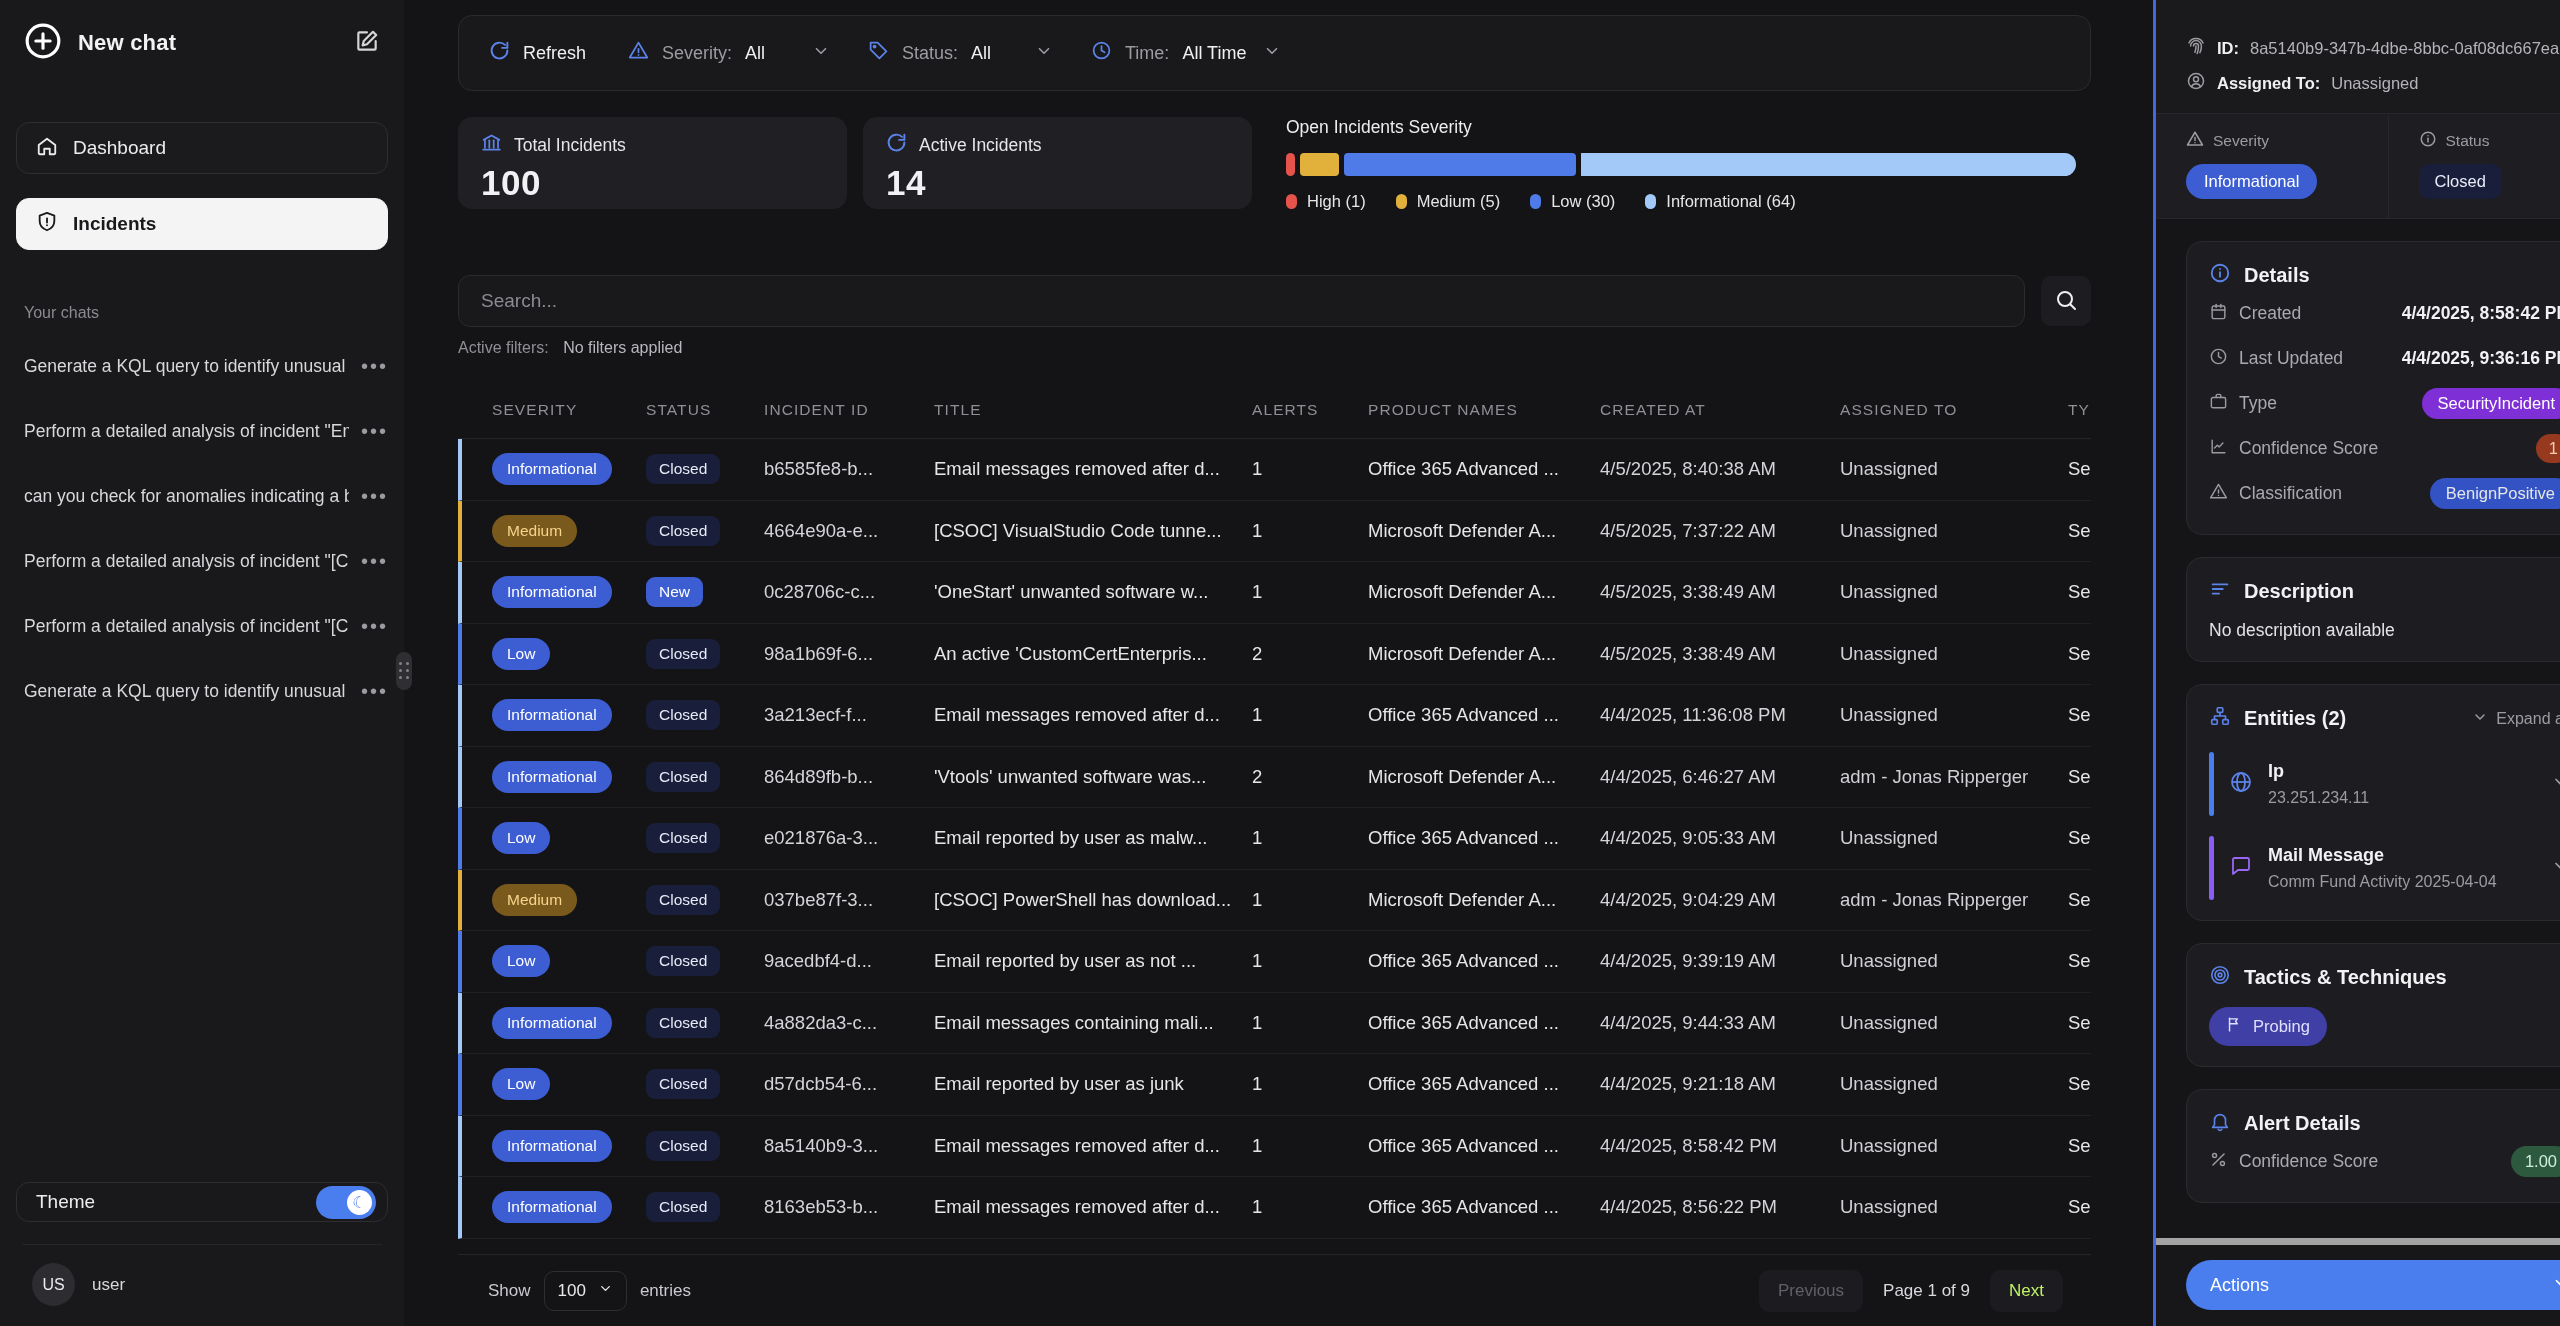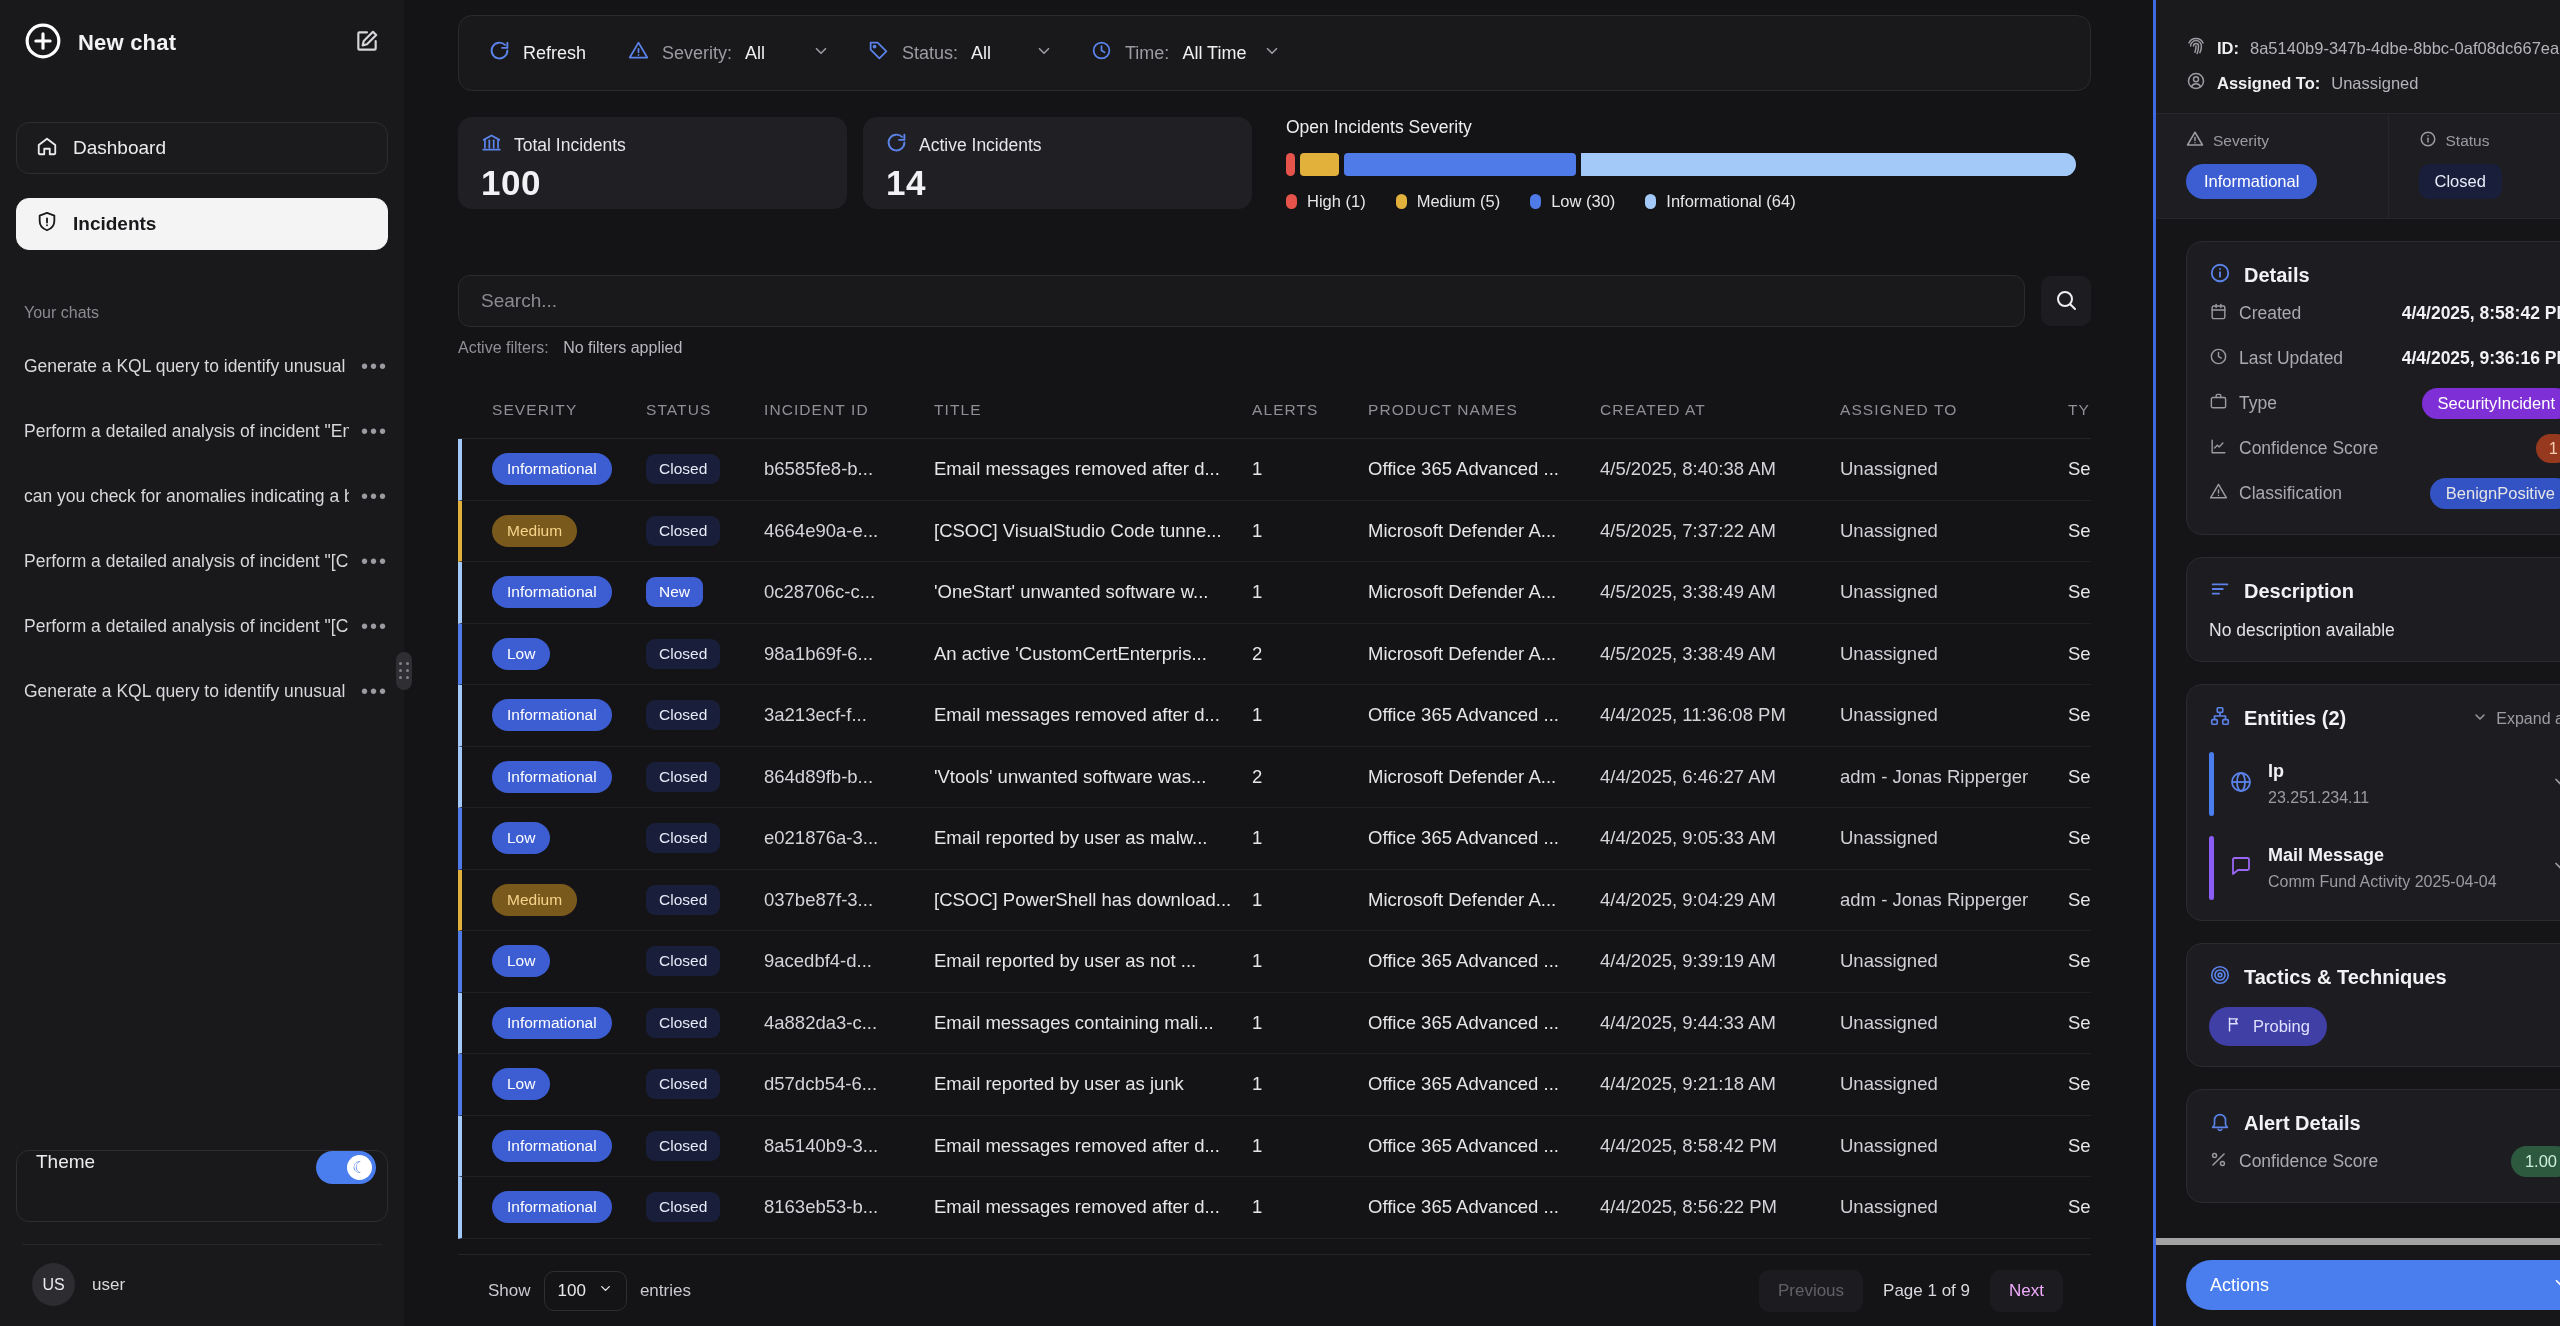--- a/index.html
+++ b/index.html
@@ -20,21 +20,21 @@
   .your-chats { margin:30px 0 0 24px; font-size:16px; color:#8a8a91; }
   .chat-list { margin-top:12px; }
   .chat-item { height:65px; display:flex; align-items:center; padding:0 16px 0 24px; font-size:17.5px; color:#d8d8dc; }
   .chat-label { flex:1; white-space:nowrap; overflow:hidden; }
   .chat-menu { color:#9b9ba1; margin-left:12px; font-size:20px; letter-spacing:2px; flex-shrink:0; }
   .drag-handle { position:absolute; right:-8px; top:652px; width:16px; height:38px; border-radius:8px;
                  background:#2e2e33; z-index:6; display:grid; grid-template-columns:repeat(2,4px);
                  grid-template-rows:repeat(3,4px); gap:3px; place-content:center; }
   .drag-handle i { width:3px; height:3px; border-radius:50%; background:#82828a; }
   .s-bottom { margin-top:auto; padding:0 16px 20px; }
-  .theme-card { height:72px; border:1px solid #2d2d32; border-radius:13px; display:flex; 
+  .theme-card { height:40px; border:1px solid #2d2d32; border-radius:13px; display:flex; align-items:center;
                 padding:0 11px 0 19px; font-size:19px; color:#ececef; }
   .toggle { margin-left:auto; width:60px; height:33px; border-radius:999px; background:#4a7dee; position:relative; }
   .knob { position:absolute; right:4px; top:4px; width:25px; height:25px; border-radius:50%; background:#fff;
           display:flex; align-items:center; justify-content:center; color:#4a7dee; font-size:16px; }
   .s-divider { margin:22px 6px 0; border-top:1px solid #26262a; padding-top:18px; }
   .user-row { display:flex; align-items:center; gap:17px; padding-left:10px; }
   .avatar { width:43px; height:43px; border-radius:50%; background:#2c2c31; display:flex; align-items:center;
             justify-content:center; font-size:16px; color:#ececef; }
   .user-name { font-size:17px; color:#d8d8dc; }
 
@@ -100,21 +100,21 @@
   .bl-Medium { border-left-color:#e2b13c !important; }
   .bl-Low { border-left-color:#4e7be8 !important; }
 
   .tfoot { height:72px; border-top:1px solid #242429; display:flex; align-items:center; padding:0 28px 0 30px;
            flex-shrink:0; font-size:17px; color:#c9c9ce; }
   .page-select { display:flex; align-items:center; gap:12px; border:1px solid #2e2e33; border-radius:10px;
                  padding:9px 13px; margin:0 13px; color:#e8e8ea; }
   .pag { margin-left:auto; display:flex; align-items:center; }
   .btn-prev { color:#606066; background:#1c1c20; border-radius:10px; padding:11px 19px; }
   .page-info { color:#dadade; margin:0 20px; }
-  .btn-next { color:#f0abfc; background:#1c1c20; border-radius:10px; padding:11px 19px; }
+  .btn-next { color:#bef264; background:#1c1c20; border-radius:10px; padding:11px 19px; }
 
   
   .panel { width:467px; background:#1a1a1d; border-left:3px solid #3f6ae0; display:flex; flex-direction:column;
            position:relative; flex-shrink:0; }
   .p-header { padding:20px 28px 18px 30px; position:relative; }
   .p-title { font-size:27px; font-weight:700; line-height:1.27; width:380px; letter-spacing:.2px; }
   .p-close { position:absolute; top:20px; right:24px; color:#c3c3c9; }
   .p-meta { margin-top:16px; display:flex; align-items:center; gap:11px; font-size:16.5px; color:#b3b3ba; }
   .p-meta .mlabel { color:#f0f0f2; font-weight:700; }
   .p-meta + .p-meta { margin-top:11px; }

